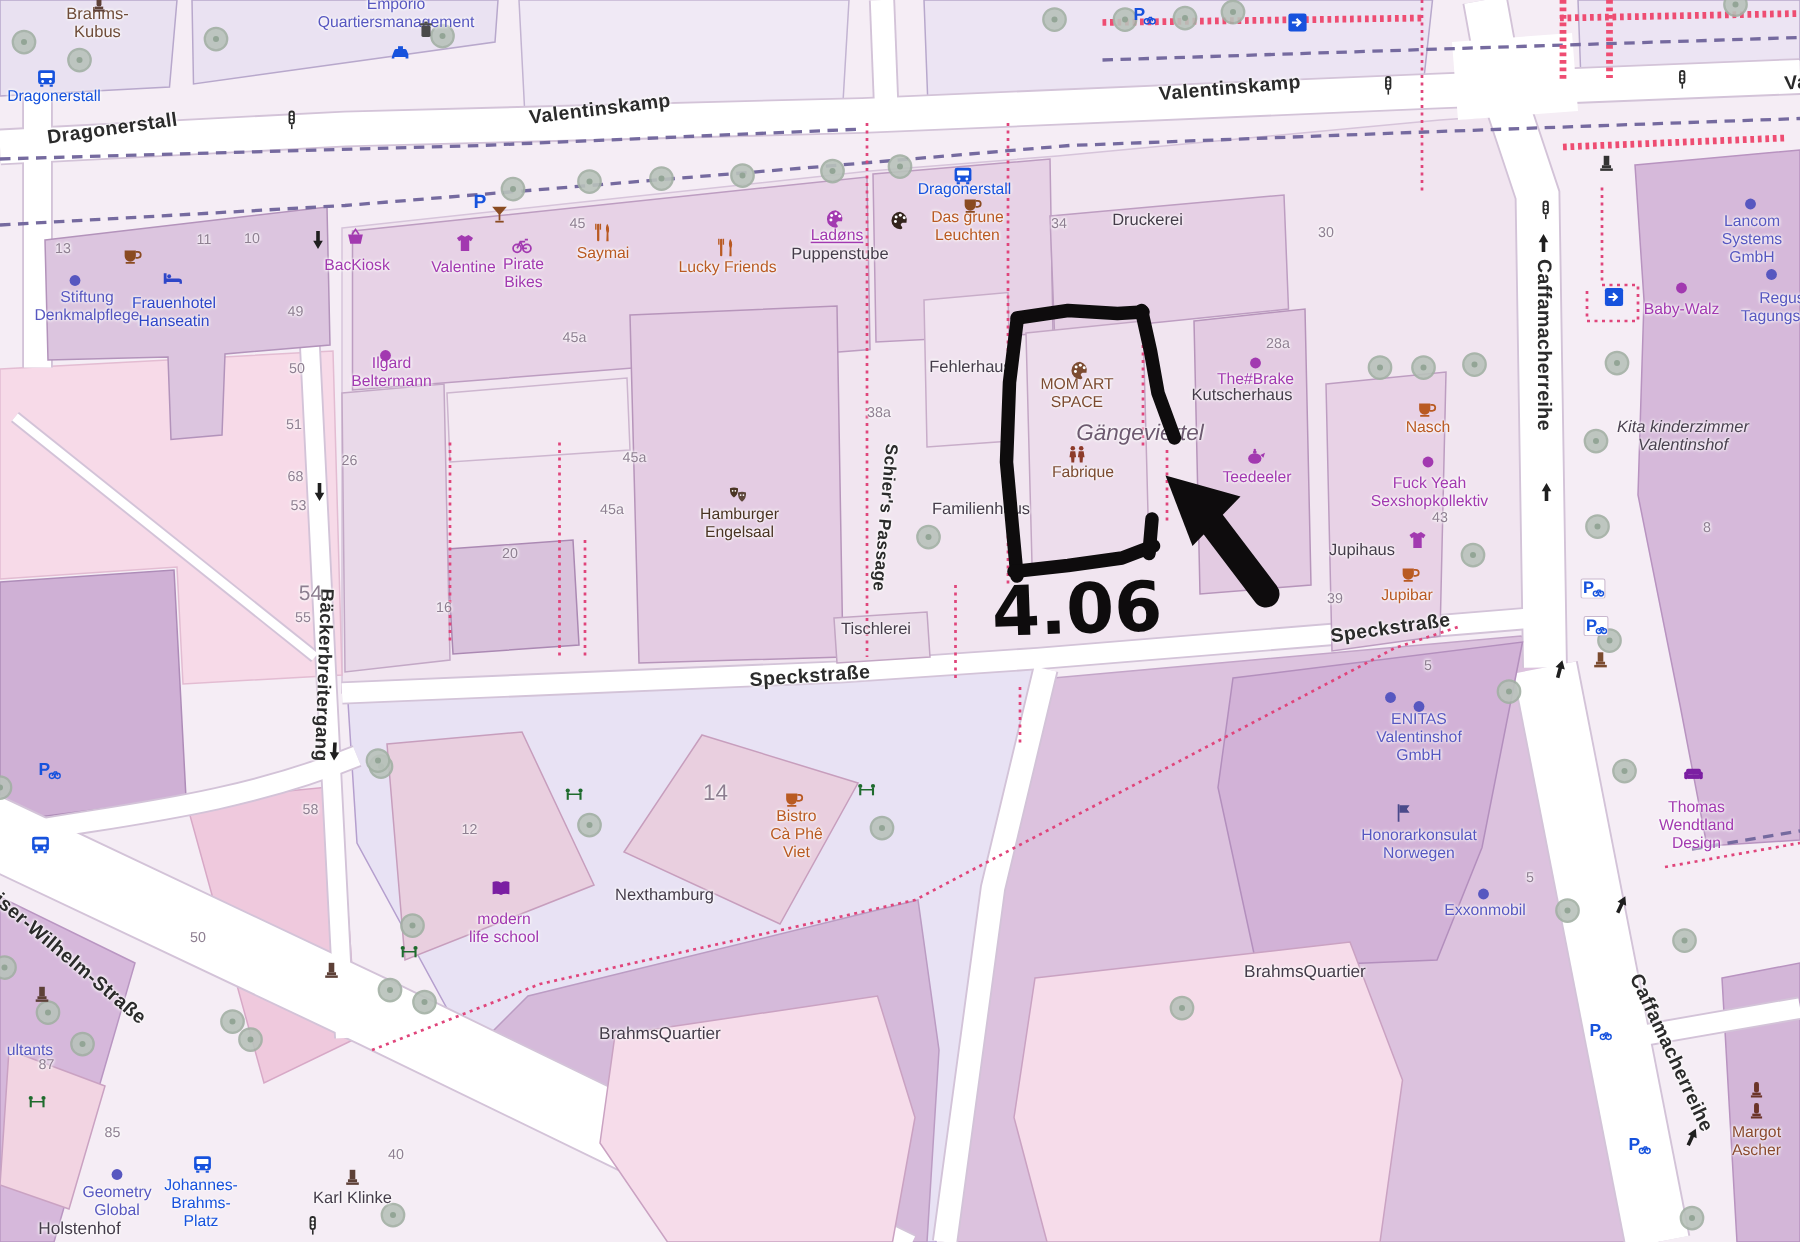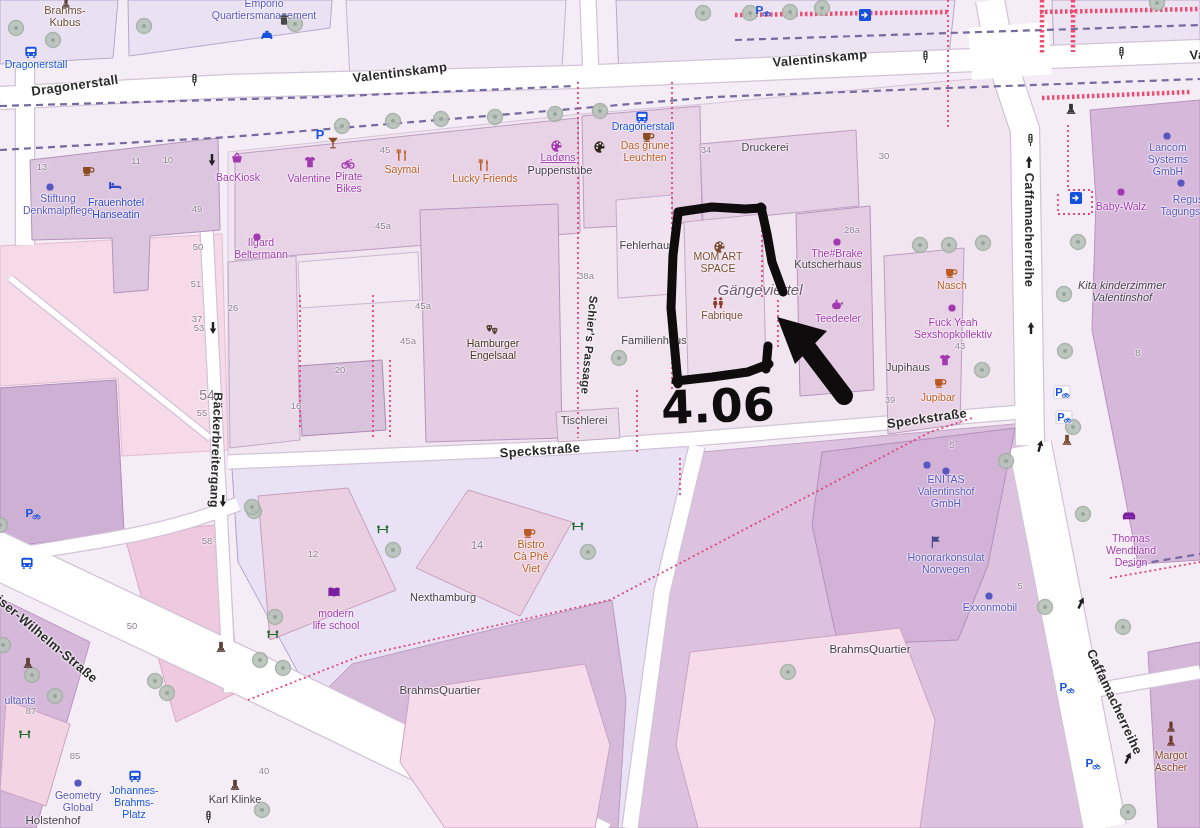--- a/index.html
+++ b/index.html
@@ -317,23 +317,23 @@
       <div class="lbl" style="left: 197px; top: 209px; color: rgb(142, 127, 145); font-size: 9.5px;">
         <div>49</div>
       </div>
       <div class="lbl" style="left: 198px; top: 247px; color: rgb(142, 127, 145); font-size: 9.5px;">
         <div>50</div>
       </div>
       <div class="lbl" style="left: 196px; top: 284px; color: rgb(142, 127, 145); font-size: 9.5px;">
         <div>51</div>
       </div>
       <div class="lbl" style="left: 197px; top: 319px; color: rgb(142, 127, 145); font-size: 9.5px;">
-        <div>37</div>
-      </div>
-      <div class="lbl" style="left: 199px; top: 328px; color: rgb(142, 127, 145); font-size: 9.5px; text-align: right;">
+        <div>68</div>
+      </div>
+      <div class="lbl" style="left: 199px; top: 338px; color: rgb(142, 127, 145); font-size: 9.5px; text-align: right;">
         <div>53</div>
       </div>
       <div class="lbl" style="left: 233px; top: 308px; color: rgb(142, 127, 145); font-size: 9.5px;">
         <div>26</div>
       </div>
       <div class="lbl" style="left: 261px; top: 249px; color: rgb(162, 57, 176); font-size: 10.5px;">
         <div>Ilgard</div>
         <div>Beltermann</div>
       </div>
       <div class="lbl" style="left: 309px; top: 179px; color: rgb(162, 57, 176); font-size: 10.5px;">
@@ -481,21 +481,21 @@
         <div>Wendtland</div>
         <div>Design</div>
       </div>
       <div class="lbl" style="left: 336px; top: 620px; color: rgb(162, 57, 176); font-size: 10.5px;">
         <div>modern</div>
         <div>life school</div>
       </div>
       <div class="lbl" style="left: 313px; top: 554px; color: rgb(142, 127, 145); font-size: 9.5px;">
         <div>12</div>
       </div>
-      <div class="lbl" style="left: 477px; top: 545px; color: rgb(142, 127, 145); font-size: 11px;">
+      <div class="lbl" style="left: 477px; top: 530px; color: rgb(142, 127, 145); font-size: 15px;">
         <div>14</div>
       </div>
       <div class="lbl" style="left: 443px; top: 597px; color: rgb(69, 60, 74); font-size: 11px;">
         <div>Nexthamburg</div>
       </div>
       <div class="lbl" style="left: 531px; top: 557px; color: rgb(185, 90, 34); font-size: 10.5px;">
         <div>Bistro</div>
         <div>Cà Phê</div>
         <div>Viet</div>
       </div>

